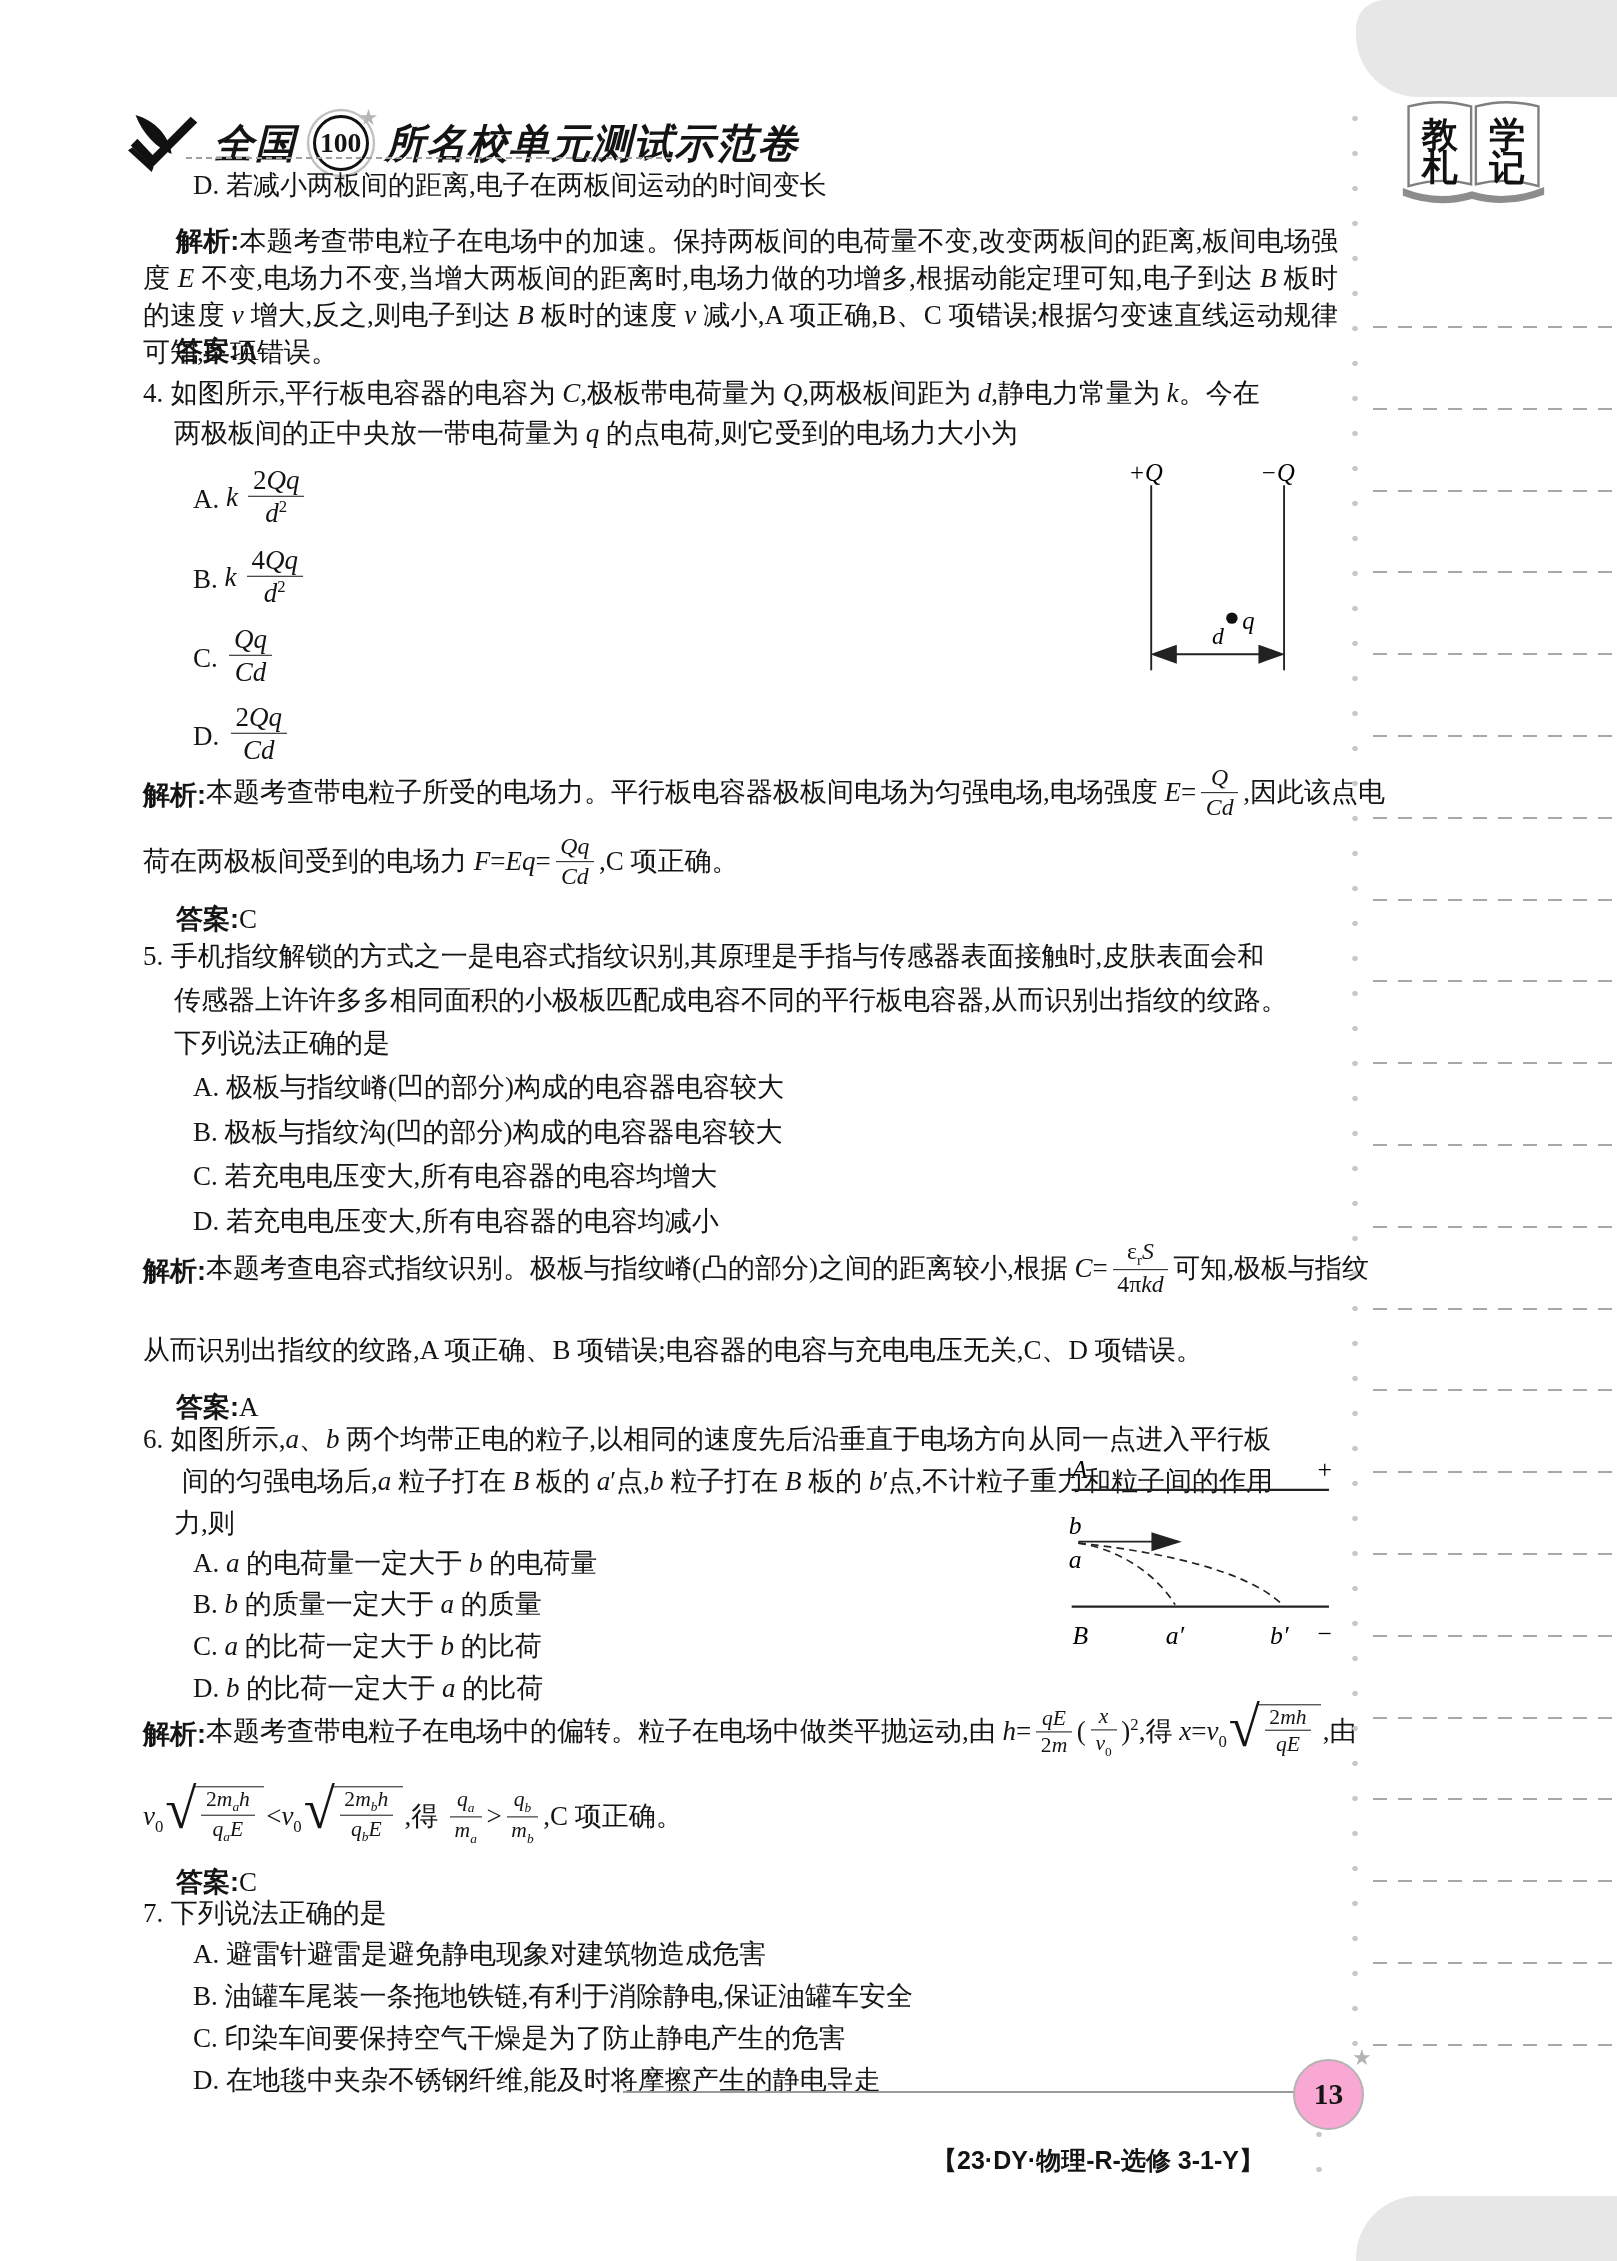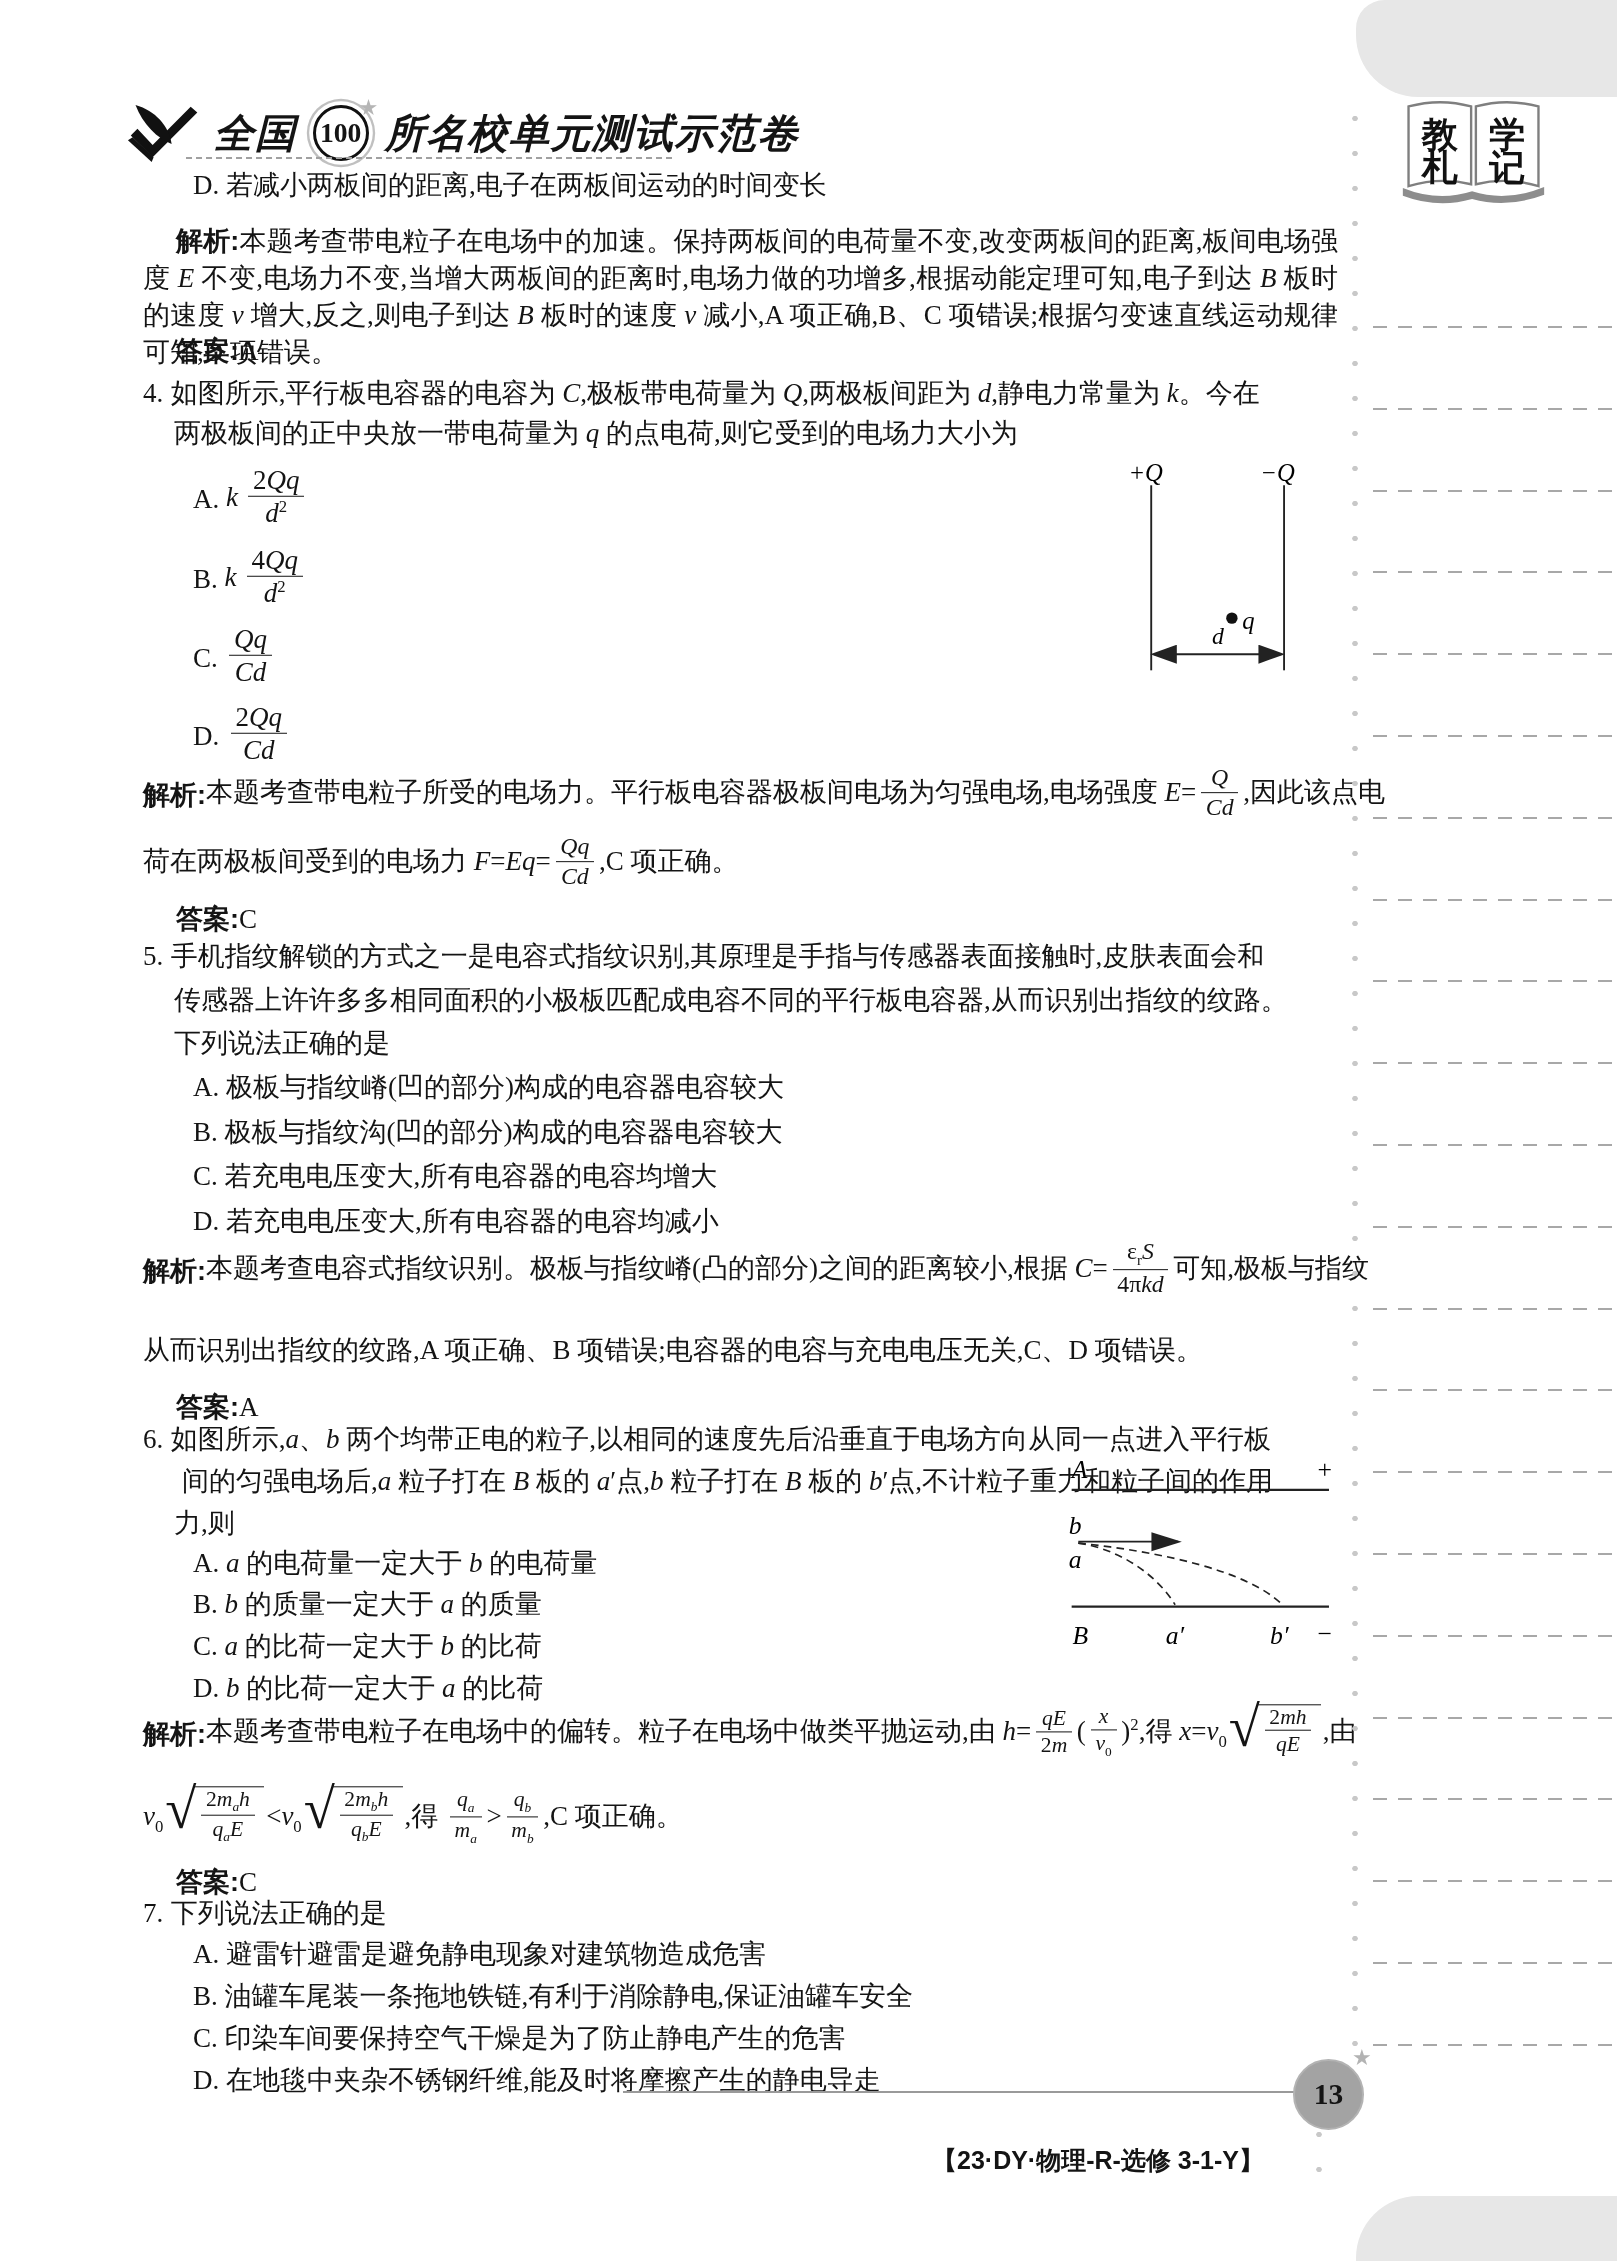--- a/index.html
+++ b/index.html
@@ -28,41 +28,41 @@
   .brand-circle{display:inline-flex;align-items:center;justify-content:center;width:50px;height:50px;
       border:3.8px solid #111;border-radius:50%;box-shadow:0 0 0 3.8px #fff,0 0 0 6.2px #c0c0c0;
       font-weight:bold;font-size:27.6px;font-style:normal;position:relative;margin:0 7.6px;background:#fff;}
   .circle-star{position:absolute;top:-12.4px;right:-11.4px;color:#b5b5b5;font-size:19px;}
   .dash-line{position:absolute;height:0;border-top:2.9px dashed #a0a0a0;}
   
   .footer-rule{position:absolute;height:1.9px;background:#9a9a9a;}
   .footer-code{position:absolute;font-family:"Liberation Sans","DejaVu Sans",sans-serif;
        font-weight:bold;font-size:25px;margin-top:43px;}
   .page-circle{position:absolute;width:67px;height:67px;border:2.9px solid #b3b3b3;border-radius:50%;
-       background:#a3a3a3;display:flex;align-items:center;justify-content:center;
+       background:#f9a8d4;display:flex;align-items:center;justify-content:center;
        font-weight:bold;font-size:29.5px;}
   .page-star{position:absolute;color:#b3b3b3;font-size:22px;}
   
   .gray-corner-top{position:absolute;left:1356px;top:0;width:261px;height:97px;background:#e7e7e7;
        border-bottom-left-radius:62px;border-top-left-radius:28.5px;}
   .gray-corner-bottom{position:absolute;left:1356px;top:2196px;width:261px;height:65px;background:#e7e7e7;
        border-top-left-radius:62px;}
   .dotted-v{position:absolute;width:5.7px;background-image:radial-gradient(circle,#c8c8c8 2.4px,rgba(0,0,0,0) 2.9px);
        background-size:5.7px 35px;background-repeat:repeat-y;}
   .rules{position:absolute;left:1373px;top:326px;width:240px;height:1760px;}
   .rule{position:absolute;left:0;width:100%;height:2.4px;
        background:repeating-linear-gradient(90deg,#a8a8a8 0 14.3px,rgba(0,0,0,0) 14.3px 25px);}
   svg text{font-family:"Liberation Serif","DejaVu Serif",serif;}
 </style>
 </head>
 <body>
 
 <div class="page">
 
-  <div class="abs brand-row" style="left:125px;top:104px;">
+  <div class="abs brand-row" style="left:125px;top:114px;">
     <span style="line-height:0;">
       <svg width="80" height="58" viewBox="0 0 168 122">
         <path d="M12,66 L58,112 L152,18 L138,6 L58,86 L26,52 Z" fill="#111"></path>
         <path d="M6,76 L56,122 L60,112 L16,70 Z" fill="#111"></path>
         <path d="M22,2 C64,14 92,46 98,84 C68,72 38,44 22,2 Z" fill="#111"></path>
       </svg>
     </span>
     <span class="brand-text">全国</span>
     <span class="brand-circle">
       <span>100</span>

